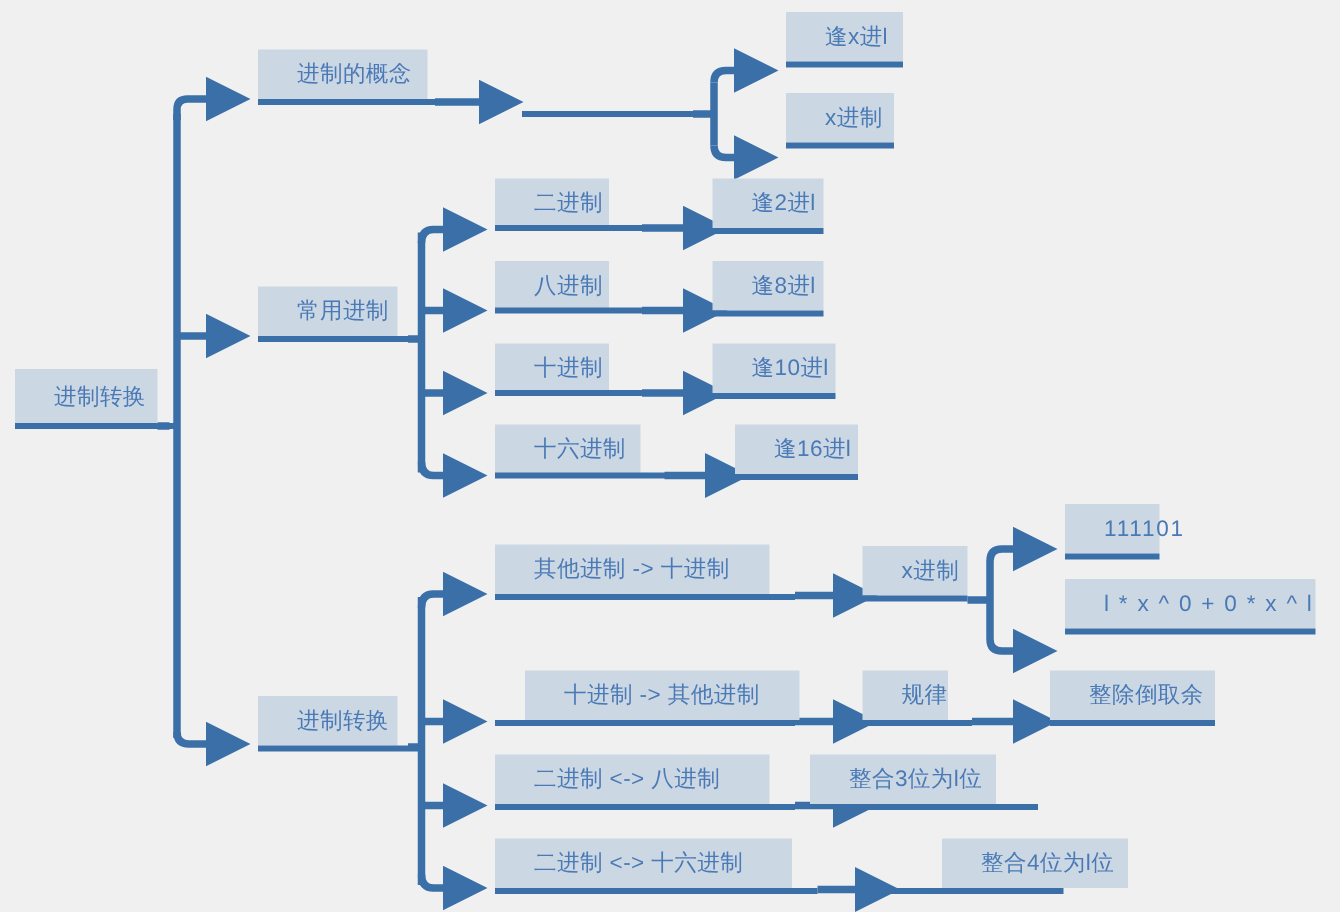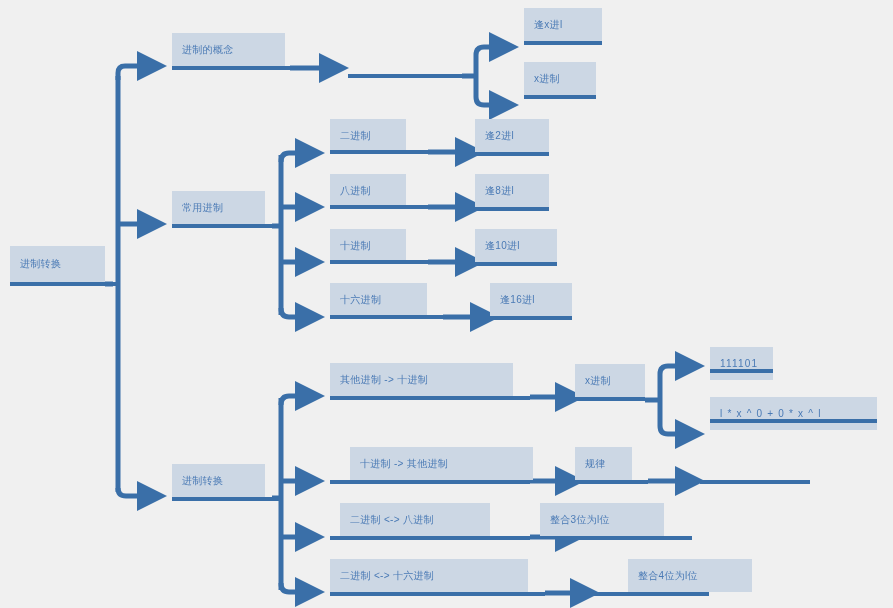--- a/index.html
+++ b/index.html
@@ -23,30 +23,29 @@
     height: 608px;
     pointer-events: none;
   }
   .node {
     position: absolute;
     box-sizing: border-box;
     background: #ccd7e4;
     color: #4a7ab5;
     display: flex;
     align-items: center;
-    padding: 0 10px;
-    font-size: 10px;
+    padding: 0 26px;
+    font-size: 15px;
     line-height: 1;
     white-space: nowrap;
     letter-spacing: 0.3px;
   }
   .node.mono {
     font-family: "Liberation Sans", "DejaVu Sans", sans-serif;
     letter-spacing: 1.2px;
-    margin-top: 11px;
   }
   .underline {
     position: absolute;
     height: 4px;
     background: #3a6fa8;
   }
 </style>
 </head>
 <body>
 
@@ -154,31 +153,32 @@
   <div class="node" style="left:330px; top:363px; width:183px; height:33px;text-align:right;">其他进制 -&gt; 十进制</div>
   <div class="underline" style="left:330px; top:396px; width:200px;"></div>
   <div class="node" style="left:575px; top:364px; width:70px; height:33px;">x进制</div>
   <div class="underline" style="left:575px; top:397px; width:70px;"></div>
 
   <div class="node" style="left:330px; top:447px; width:183px; height:33px;margin-left:20px;">十进制 -&gt; 其他进制</div>
   <div class="underline" style="left:330px; top:480px; width:200px;"></div>
   <div class="node" style="left:575px; top:447px; width:57px; height:33px;">规律</div>
   <div class="underline" style="left:575px; top:480px; width:73px;"></div>
 
-  <div class="node" style="left:340px; top:503px; width:150px; height:33px;">二进制 &lt;-&gt; 八进制</div>
+  <div class="node" style="left:330px; top:503px; width:183px; height:33px;">二进制 &lt;-&gt; 八进制</div>
   <div class="underline" style="left:330px; top:536px; width:200px;"></div>
   <div class="node" style="left:540px; top:503px; width:124px; height:33px;">整合3位为l位</div>
   <div class="underline" style="left:568px; top:536px; width:124px;"></div>
 
   <div class="node" style="left:330px; top:559px; width:198px; height:33px;">二进制 &lt;-&gt; 十六进制</div>
   <div class="underline" style="left:330px; top:592px; width:215px;"></div>
   <div class="node" style="left:585px; top:559px; width:124px; height:33px;margin-left:43px;">整合4位为l位</div>
   <div class="underline" style="left:585px; top:592px; width:124px;"></div>
 
   <div class="node mono" style="left:710px; top:336px; width:63px; height:33px;">111101</div>
   <div class="underline" style="left:710px; top:369px; width:63px;"></div>
 
   <div class="node mono" style="left:710px; top:386px; width:167px; height:33px;">l * x ^ 0 + 0 * x ^ l</div>
   <div class="underline" style="left:710px; top:419px; width:167px;"></div>
 
+  <div class="node" style="left:700px; top:447px; width:110px; height:33px;">整除倒取余</div>
   <div class="underline" style="left:700px; top:480px; width:110px;"></div>
 
 </div>
 
 </body></html>

